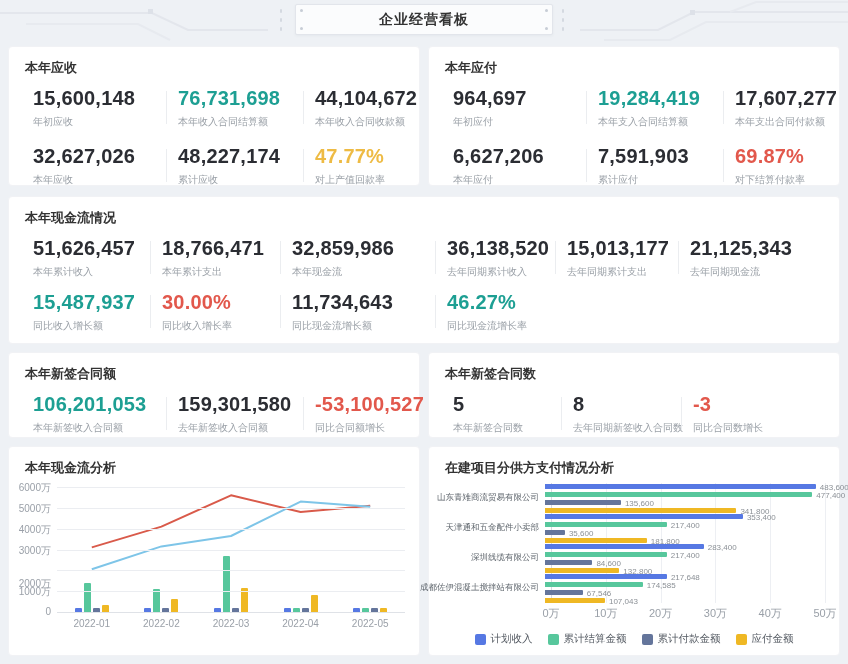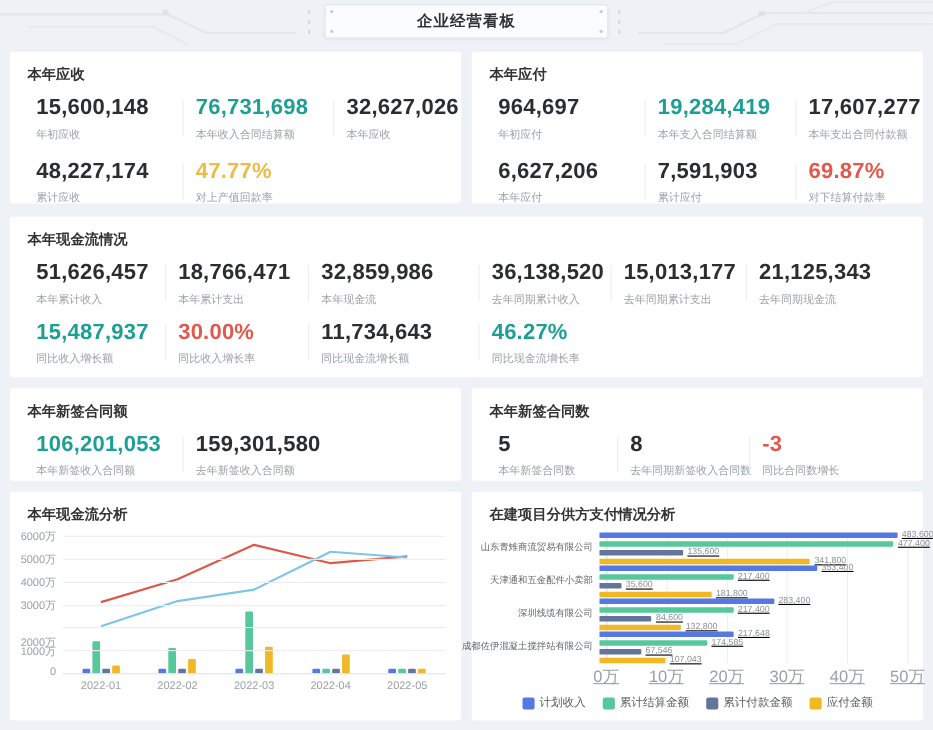--- a/index.html
+++ b/index.html
@@ -73,25 +73,25 @@
 
   
   .hc-rows { position:absolute; left:16px; top:36px; right:14px; height:120px; }
   .hc-grid { position:absolute; left:106px; right:0; top:0; height:120px; }
   .hc-vline { position:absolute; top:0; bottom:0; width:1px; background:#edeff3; }
   .hc-vline.axis { background:#d6dae0; }
   .hc-row { height:30px; display:flex; align-items:center; position:relative; z-index:1; }
   .hc-label { width:100px; padding-right:6px; flex:none; font-size:8.5px; color:#5f666d;
               line-height:1.1; white-space:nowrap; display:flex; justify-content:flex-end; }
   .hc-bars { flex:1; display:flex; flex-direction:column; justify-content:center; gap:3px; }
-  .hc-line { display:flex; align-items:center; height:5px;text-decoration:underline; }
+  .hc-line { display:flex; height:5px; }
   .hc-bar { height:5px; flex:none; border-radius:0 1px 1px 0; }
   .hc-val { font-size:8px; color:#8b9096; margin-left:4px; white-space:nowrap; line-height:1; }
   .hc-xaxis { position:absolute; left:122px; top:159px; right:14px; height:12px; }
-  .hc-tick { position:absolute; transform:translateX(-50%); font-size:15px; color:#9aa0a8; white-space:nowrap;text-decoration:underline; }
+  .hc-tick { position:absolute; transform:translateX(-50%); font-size:11px; color:#9aa0a8; white-space:nowrap; }
 </style>
 </head>
 <body>
 
 <div class="page">
 
   <header>
     <svg class="decor left" width="288" height="42" viewBox="0 0 288 42">
       <polyline points="0,13 152,13 188,30 268,30" fill="none" stroke="#e3e6ec" stroke-width="2"></polyline>
       <polyline points="26,24 138,24 170,40" fill="none" stroke="#e7eaef" stroke-width="2"></polyline>
@@ -130,20 +130,24 @@
         <div class="stats g3">
             <div class="stat">
               <div class="num c-dark">15,600,148</div>
               <div class="lbl">年初应收</div>
             </div>
             <div class="stat">
               <div class="num c-teal">76,731,698</div>
               <div class="lbl">本年收入合同结算额</div>
             </div>
             <div class="stat">
+              <div class="num c-dark">44,104,672</div>
+              <div class="lbl">本年收入合同收款额</div>
+            </div>
+            <div class="stat">
               <div class="num c-dark">32,627,026</div>
               <div class="lbl">本年应收</div>
             </div>
             <div class="stat">
               <div class="num c-dark">48,227,174</div>
               <div class="lbl">累计应收</div>
             </div>
             <div class="stat">
               <div class="num c-gold">47.77%</div>
               <div class="lbl">对上产值回款率</div>
@@ -235,20 +239,24 @@
       <section class="card half">
         <h2 class="card-title">本年新签合同额</h2>
         <div class="stats g3">
             <div class="stat">
               <div class="num c-teal">106,201,053</div>
               <div class="lbl">本年新签收入合同额</div>
             </div>
             <div class="stat">
               <div class="num c-dark">159,301,580</div>
               <div class="lbl">去年新签收入合同额</div>
+            </div>
+            <div class="stat">
+              <div class="num c-red">-53,100,527</div>
+              <div class="lbl">同比合同额增长</div>
             </div>
           </div>
       </section>
       <section class="card half">
         <h2 class="card-title">本年新签合同数</h2>
         <div class="stats g3b">
             <div class="stat">
               <div class="num c-dark">5</div>
               <div class="lbl">本年新签合同数</div>
             </div>

